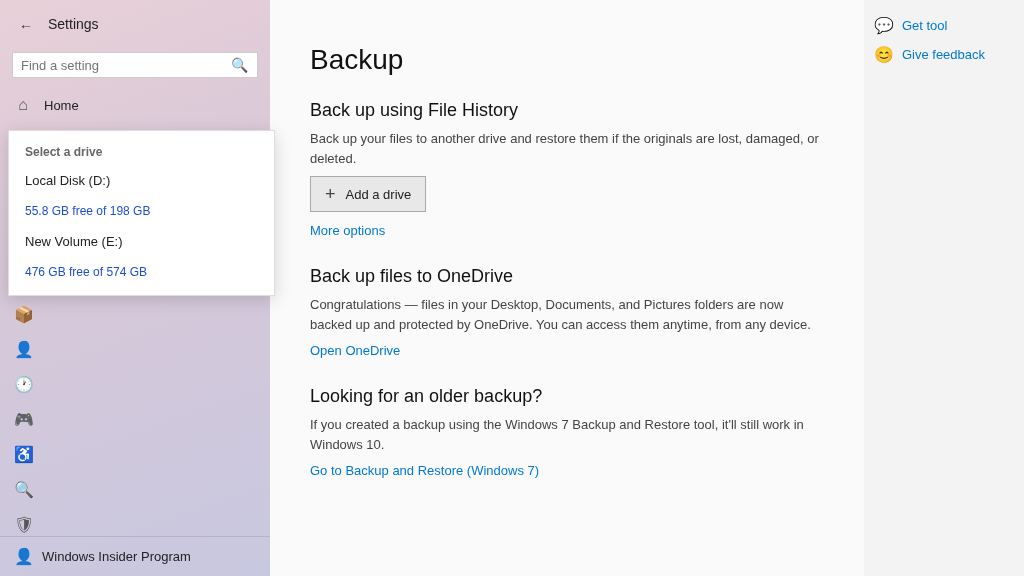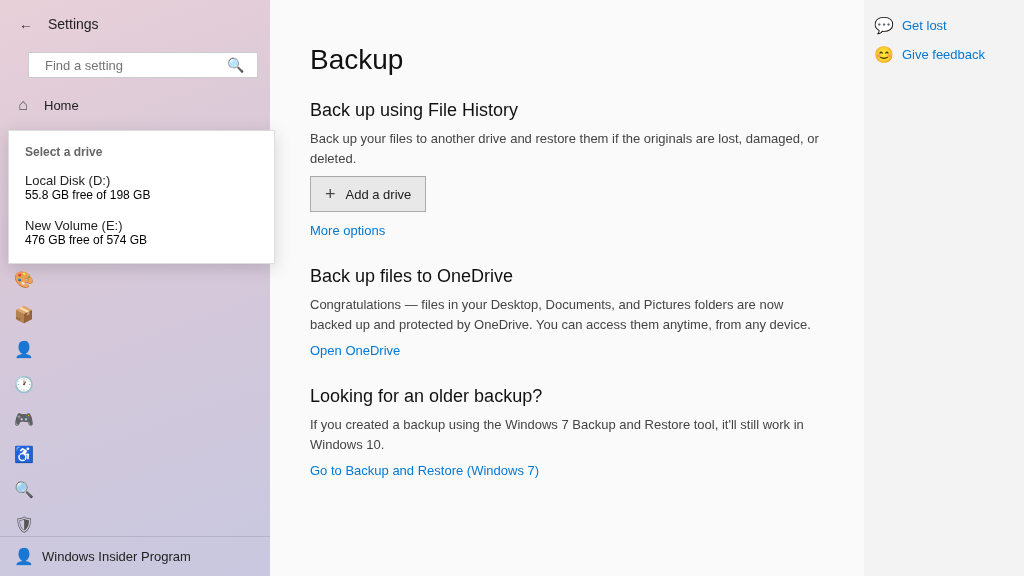--- a/index.html
+++ b/index.html
@@ -22,26 +22,26 @@
     }
     .back-btn {
       width: 28px; height: 28px;
       display: flex; align-items: center; justify-content: center;
       cursor: pointer;
       border-radius: 2px;
       color: #333;
     }
     .settings-title { font-size: 14px; font-weight: 500; color: #222; text-align: right; }
     .search-box {
-      margin: 4px 12px 10px 28px;
+      margin: 4px 12px 10px 12px;
       display: flex;
       align-items: center;
       background: white;
       border: 1px solid #ccc;
-      padding: 4px 16px;
+      padding: 4px 8px;
       gap: 6px;
     }
     .search-input {
       border: none; outline: none; flex: 1;
       font-size: 13px; background: transparent; color: #333;
     }
     .search-icon { color: #666; font-size: 14px; }
 
     .sidebar-nav { flex: 1; overflow-y: auto; }
     .nav-item {
@@ -70,21 +70,21 @@
       font-size: 12px;
       color: #666;
       font-weight: 600;
     }
     .dropdown-item {
       padding: 8px 16px;
       cursor: pointer;
       color: #222;
     }
     .dropdown-item .disk-name { font-size: 13px; font-weight: 500; }
-    .dropdown-item .disk-info { font-size: 12px; color: #000000; }
+    .dropdown-item .disk-info { font-size: 12px; color: #1d4ed8; margin-top: 16px; }
 
     
     .sidebar-footer {
       padding: 10px 14px;
       display: flex; align-items: center; gap: 10px;
       font-size: 13px; color: #222;
       cursor: pointer;
       border-top: 1px solid rgba(0,0,0,0.1);
     }
 
@@ -247,19 +247,19 @@
   <div class="section">
     <h2 class="section-title">Looking for an older backup?</h2>
     <p class="section-desc">If you created a backup using the Windows 7 Backup and Restore tool, it'll still work in Windows 10.</p>
     <a class="link-blue">Go to Backup and Restore (Windows 7)</a>
   </div>
 </div>
 
 <div class="help-panel">
   <a class="help-link">
     <span class="help-icon">💬</span>
-    <span>Get lost</span>
+    <span>Get tool</span>
   </a>
   <a class="help-link">
     <span class="help-icon">😊</span>
     <span>Give feedback</span>
   </a>
 </div>
 
 </body></html>

